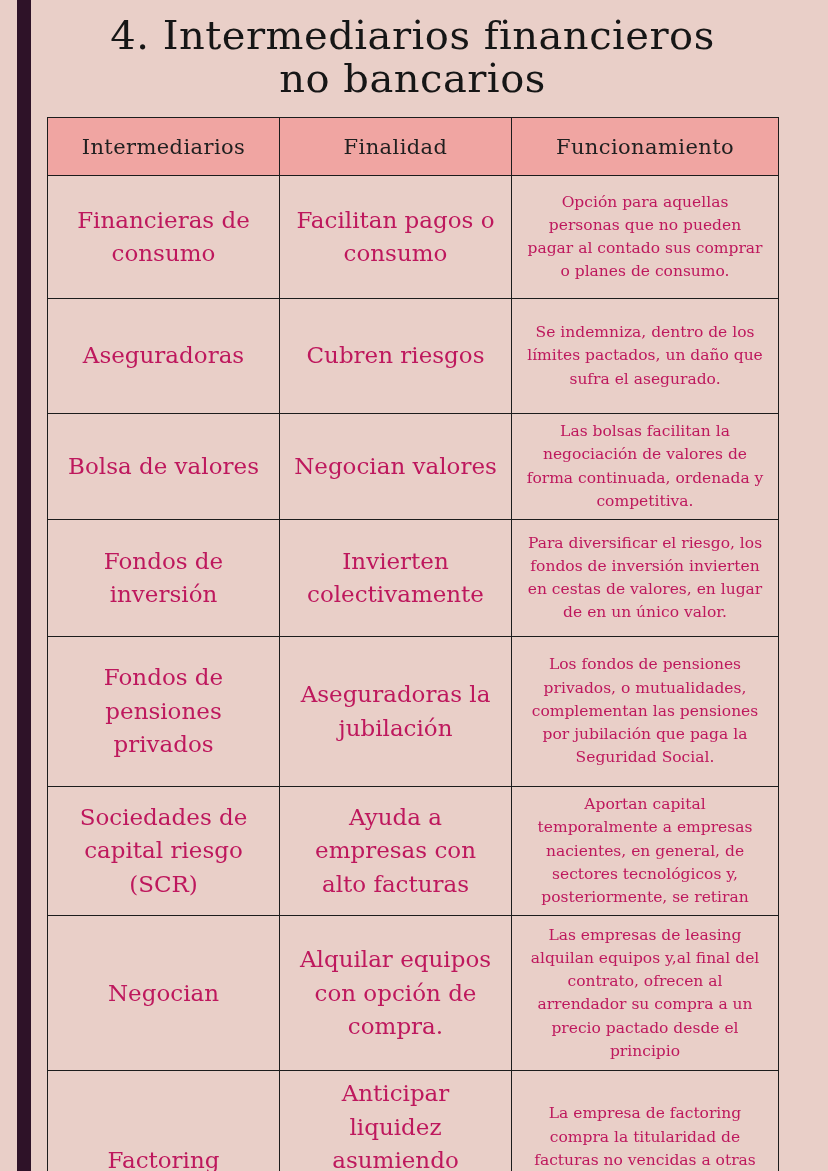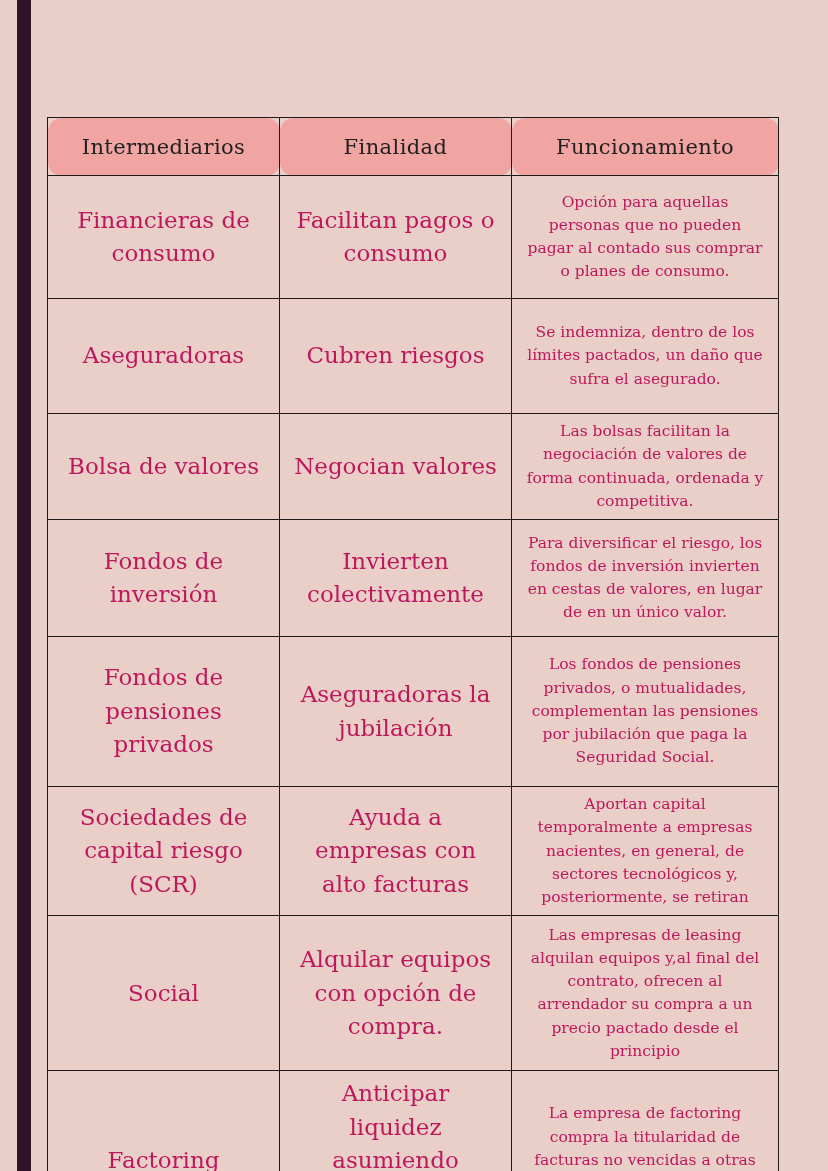--- a/index.html
+++ b/index.html
@@ -47,21 +47,20 @@
     padding: 6px 14px;
     box-sizing: border-box;
   }
   table.intermediaries th {
     background: #f0a5a2;
     height: 58px;
     font-size: 21px;
     font-weight: normal;
     color: #1f1f1f;
     letter-spacing: 0.4px;
-    border-radius: 14px;
   }
   table.intermediaries td {
     background: #e9cfc8;
     color: #be185d;
   }
   col.c1 { width: 232px; }
   col.c2 { width: 232px; }
   col.c3 { width: 267px; }
   td.name, td.purpose { font-size: 23px; line-height: 1.45; }
   td.how { font-size: 15.5px; line-height: 1.5; }
@@ -73,20 +72,24 @@
   tbody tr:nth-child(6) td { height: 106px; }
   tbody tr:nth-child(7) td { height: 155px; }
   tbody tr:nth-child(8) td { height: 118px; }
 </style>
 </head>
 <body>
 
 <div class="page">
   <div class="spine"></div>
 
+  <div class="title">
+    <div>4. Intermediarios financieros</div>
+    <div>no bancarios</div>
+  </div>
 
   <table class="intermediaries">
     <colgroup>
       <col class="c1">
         <col class="c2">
         <col class="c3">
     </colgroup>
     <thead>
       <tr>
         <th>Intermediarios</th>
@@ -119,21 +122,21 @@
         <td class="name">Fondos de pensiones privados</td>
         <td class="purpose">Aseguradoras la jubilación</td>
         <td class="how">Los fondos de pensiones privados, o mutualidades, complementan las pensiones por jubilación que paga la Seguridad Social.</td>
       </tr>
       <tr>
         <td class="name">Sociedades de capital riesgo (SCR)</td>
         <td class="purpose">Ayuda a empresas con alto facturas</td>
         <td class="how">Aportan capital temporalmente a empresas nacientes, en general, de sectores tecnológicos y, posteriormente, se retiran</td>
       </tr>
       <tr>
-        <td class="name">Social</td>
+        <td class="name">Negocian</td>
         <td class="purpose">Alquilar equipos con opción de compra.</td>
         <td class="how">Las empresas de leasing alquilan equipos y,al final del contrato, ofrecen al arrendador su compra a un precio pactado desde el principio</td>
       </tr>
       <tr>
         <td class="name">Factoring</td>
         <td class="purpose">Anticipar liquidez asumiendo riesgo de impagos.</td>
         <td class="how">La empresa de factoring compra la titularidad de facturas no vencidas a otras empresas por un importe inferior al nominal.</td>
       </tr>
     </tbody>
   </table>

